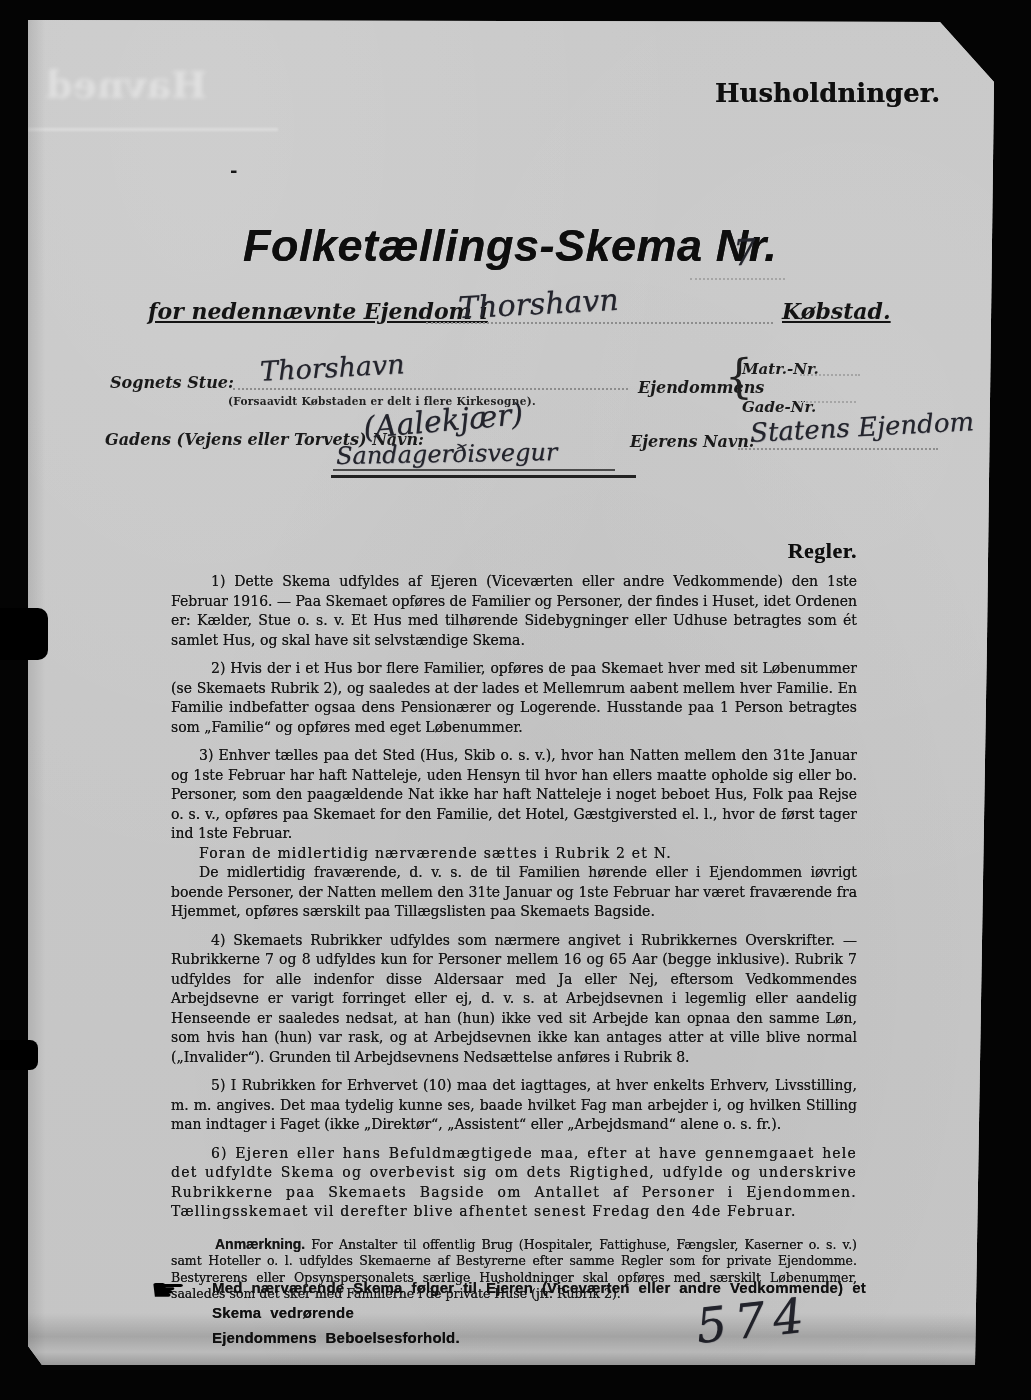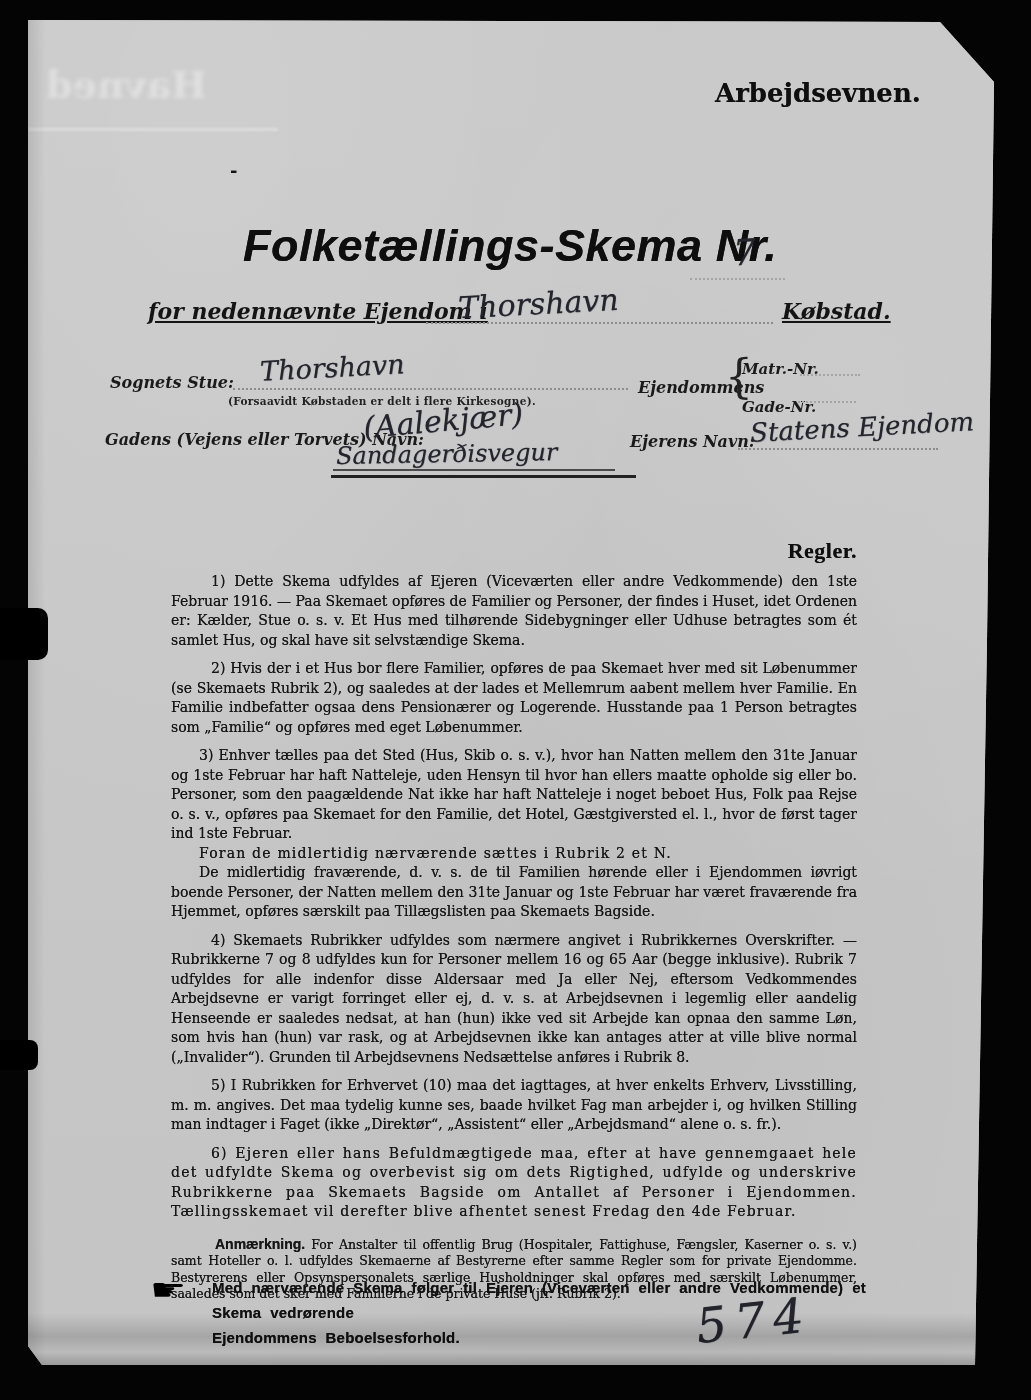--- a/index.html
+++ b/index.html
@@ -111,21 +111,21 @@
   }
 </style>
 </head>
 <body>
 
 <div id="paper">
 
   <div class="abs ghost" style="left:18px;top:42px;">Havned</div>
   <div class="abs scratch" style="left:0;top:108px;width:250px;height:3px;"></div>
 
-  <div class="abs hdr-right" style="left:687px;top:58px;">Arbejdsevnen.</div>
+  <div class="abs hdr-right" style="left:687px;top:58px;">Husholdninger.</div>
   <div class="abs ink" style="left:202px;top:140px;font-weight:bold;font-size:18px;">-</div>
 
   <div class="abs main-title" style="left:167px;top:200px;">Folketællings-Skema Nr.</div>
   <div class="abs hw" style="left:705px;top:212px;font-size:36px;transform:rotate(-3deg);">7</div>
   <div class="abs dotline-faint" style="left:662px;top:258px;width:95px;"></div>
 
   <div class="abs sub-title" style="left:120px;top:278px;">for nedennævnte Ejendom i</div>
   <div class="abs dotline" style="left:398px;top:302px;width:347px;"></div>
   <div class="abs hw" style="left:430px;top:266px;font-size:30px;transform:rotate(-3deg);">Thorshavn</div>
   <div class="abs sub-title" style="left:754px;top:278px;">Købstad.</div>

